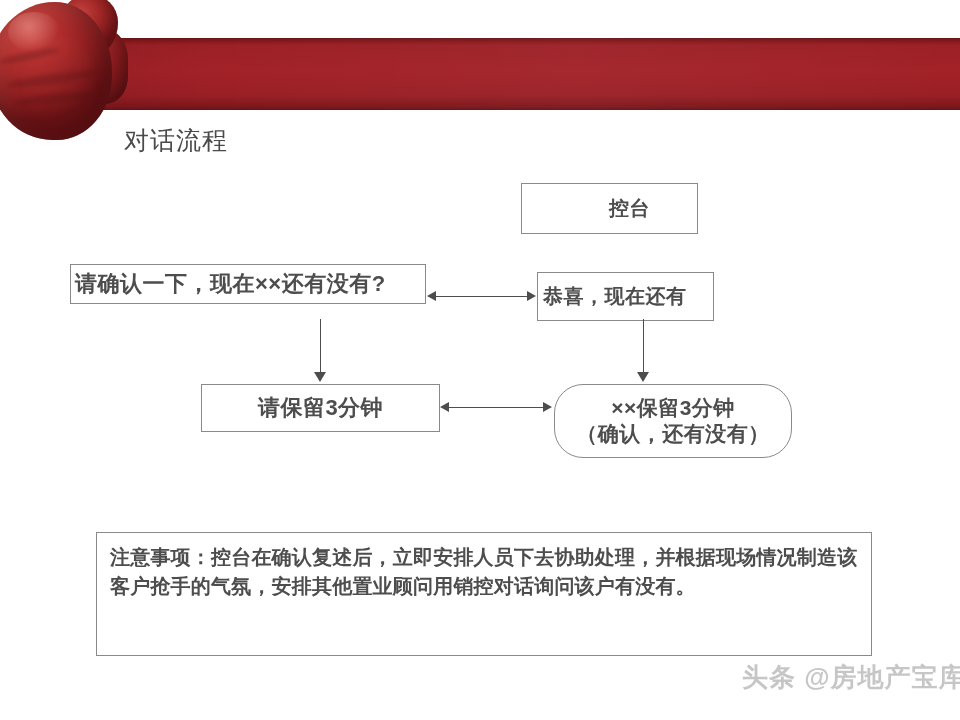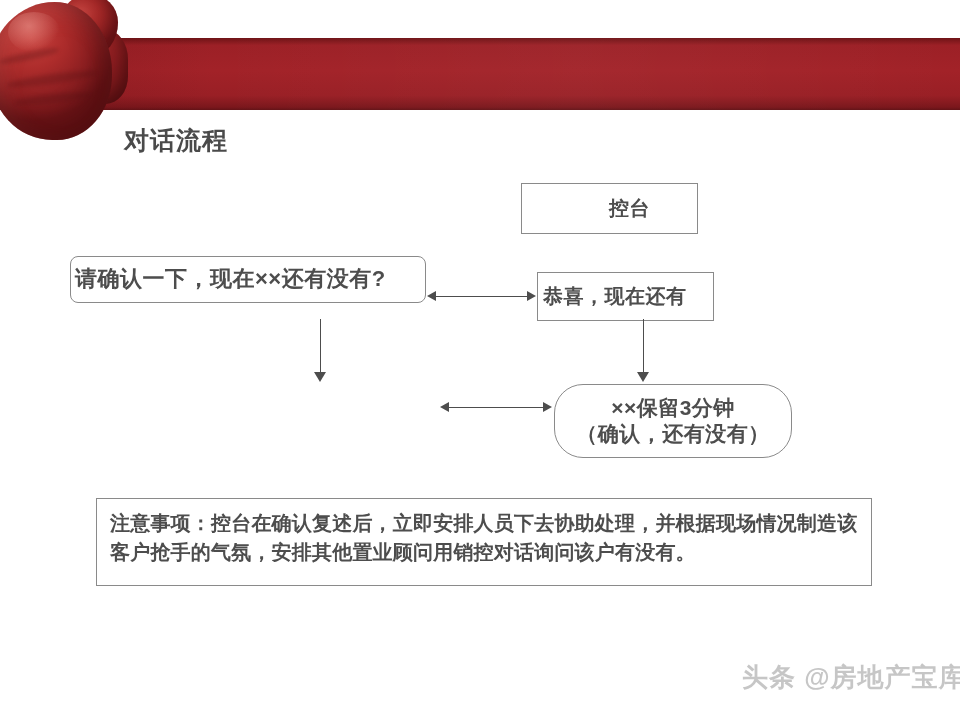--- a/index.html
+++ b/index.html
@@ -106,21 +106,21 @@
     background: radial-gradient(ellipse at 40% 35%, rgba(255,190,180,0.42) 0%, rgba(255,190,180,0.0) 70%);
     border-radius: 50%;
   }
 
   
   #title {
     position: absolute;
     left: 124px;
     top: 124px;
     font-size: 25px;
-    font-weight: 700;
+    font-weight: 400;
     color: #4a4a4a;
     letter-spacing: 1px;
     white-space: nowrap;
   }
 
   
   .box {
     position: absolute;
     box-sizing: border-box;
     border: 1px solid #8a8a8a;
@@ -129,34 +129,34 @@
     font-weight: 700;
     display: flex;
     align-items: center;
     justify-content: center;
     text-align: center;
     line-height: 1.22;
     letter-spacing: 0.5px;
   }
   #box-consultant { left: 241px; top: 183px; width: 177px; height: 51px; font-size: 20px; }
   #box-console    { left: 521px; top: 183px; width: 177px; height: 51px; font-size: 20px; padding-left: 40px; }
-  #box-ask        { left: 70px;  top: 256px; width: 356px; height: 47px; font-size: 22px; justify-content: flex-start; padding-left: 4px; border-radius: 8px; }
+  #box-ask        { left: 70px;  top: 264px; width: 356px; height: 40px; font-size: 22px; justify-content: flex-start; padding-left: 4px; }
   #box-congrats   { left: 537px; top: 272px; width: 177px; height: 49px; font-size: 20px; justify-content: flex-start; padding-left: 5px; }
   #box-hold       { left: 201px; top: 384px; width: 239px; height: 48px; font-size: 22px; }
   #box-hold-confirm { left: 554px; top: 384px; width: 238px; height: 74px; font-size: 21px; flex-direction: column; border-radius: 29px; }
   #box-hold-confirm span { display: block; }
 
   
   #note {
     position: absolute;
     box-sizing: border-box;
     left: 96px;
-    top: 498px;
+    top: 532px;
     width: 776px;
-    height: 88px;
+    height: 124px;
     border: 1px solid #8a8a8a;
     background: #ffffff;
     color: #4d4d4d;
     font-size: 20px;
     font-weight: 700;
     line-height: 1.45;
     padding: 10px 13px 0 13px;
     letter-spacing: 0.2px;
   }
 
@@ -227,20 +227,21 @@
     <div class="glove-crease" id="crease3"></div>
     <div id="glove-hi"></div>
   </div>
 
   <div id="title">对话流程</div>
 
   <div class="box" id="box-console">控台</div>
 
   <div class="box" id="box-ask">请确认一下，现在××还有没有?</div>
   <div class="box" id="box-congrats">恭喜，现在还有</div>
+  <div class="box" id="box-hold">请保留3分钟</div>
   <div class="box" id="box-hold-confirm">
     <span>××保留3分钟</span>
     <span>（确认，还有没有）</span>
   </div>
 
   <div class="arrow-line-h" id="conn1-line"></div>
   <div class="head head-right" id="conn1-hr"></div>
   <div class="head head-left" id="conn1-hl"></div>
 
   <div class="arrow-line-h" id="conn2-line"></div>

